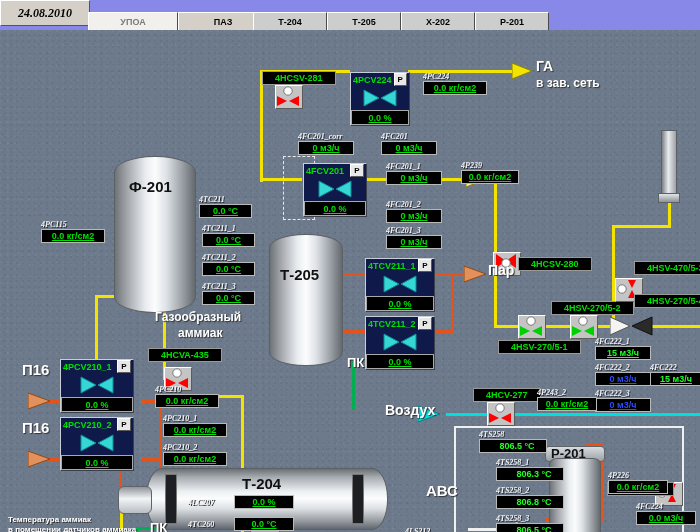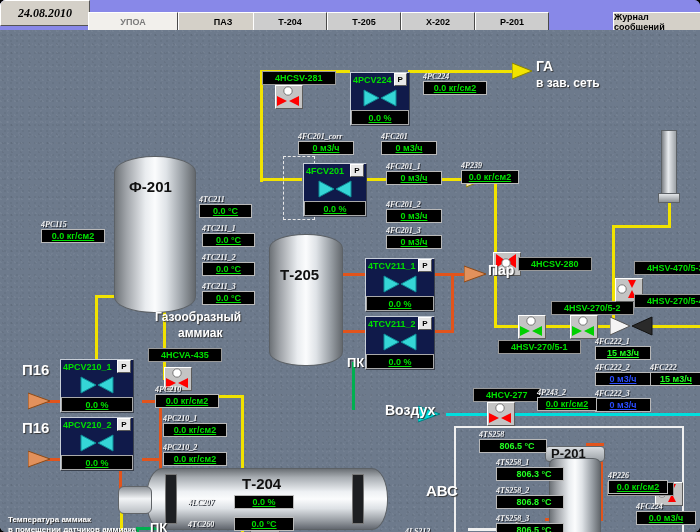--- a/index.html
+++ b/index.html
@@ -1,17 +1,17 @@
 <!DOCTYPE html>
 <html><head>
 <meta charset="utf-8">
 <style>
   html,body{margin:0;padding:0;background:#000;}
   body{width:700px;height:532px;overflow:hidden;font-family:"Liberation Sans",sans-serif;}
-  #app{position:relative;width:700px;height:532px;background:#8b96a8;overflow:hidden;border-radius:6px;}
+  #app{position:relative;width:700px;height:532px;background:#8b96a8;overflow:hidden;}
 
   
   .topbar{position:absolute;left:0;top:0;width:700px;height:30px;background:#8888e8;}
   .datebox{position:absolute;left:0;top:0;width:88px;height:24px;background:#d4d0c8;
     border:1px solid #fff;border-right-color:#555;border-bottom-color:#555;
     font:italic bold 12px "Liberation Serif",serif;color:#000;display:flex;align-items:center;justify-content:center;}
   .tbtn{position:absolute;top:12px;height:17px;background:#d4d0c8;border:1px solid;
     border-color:#fff #4a4a4a #4a4a4a #fff;font:bold 9px "Liberation Sans",sans-serif;
     color:#000;display:flex;align-items:center;justify-content:center;cursor:pointer;}
   .tbtn.light{background:#f2f0ec;color:#7a7a7a;}
@@ -97,21 +97,20 @@
 <div id="app">
 
   <div class="topbar">
     <div class="datebox">24.08.2010</div>
     <div class="tbtn light" style="left:88px;width:88px;">УПОА</div>
     <div class="tbtn" style="left:178px;width:88px;">ПАЗ</div>
     <div class="tbtn grey" style="left:253px;width:72px;">Т-204</div>
     <div class="tbtn grey" style="left:327px;width:72px;">Т-205</div>
     <div class="tbtn grey" style="left:401px;width:72px;">Х-202</div>
     <div class="tbtn grey" style="left:475px;width:72px;">Р-201</div>
-    <div class="tbtn" style="left:613px;width:86px;">Журнал сообщений</div>
   </div>
 
   <div class="canvas">
 
     <div class="pipe py" style="left:260px;top:42px;width:3px;height:110px;"></div>
     <div class="pipe py" style="left:260px;top:40px;width:50px;height:3px;"></div>
     <div class="pipe py" style="left:302px;top:40px;width:48px;height:3px;"></div>
     <div class="pipe py" style="left:408px;top:40px;width:110px;height:3px;"></div>
 
     <div class="pipe py" style="left:262px;top:148px;width:40px;height:3px;"></div>

